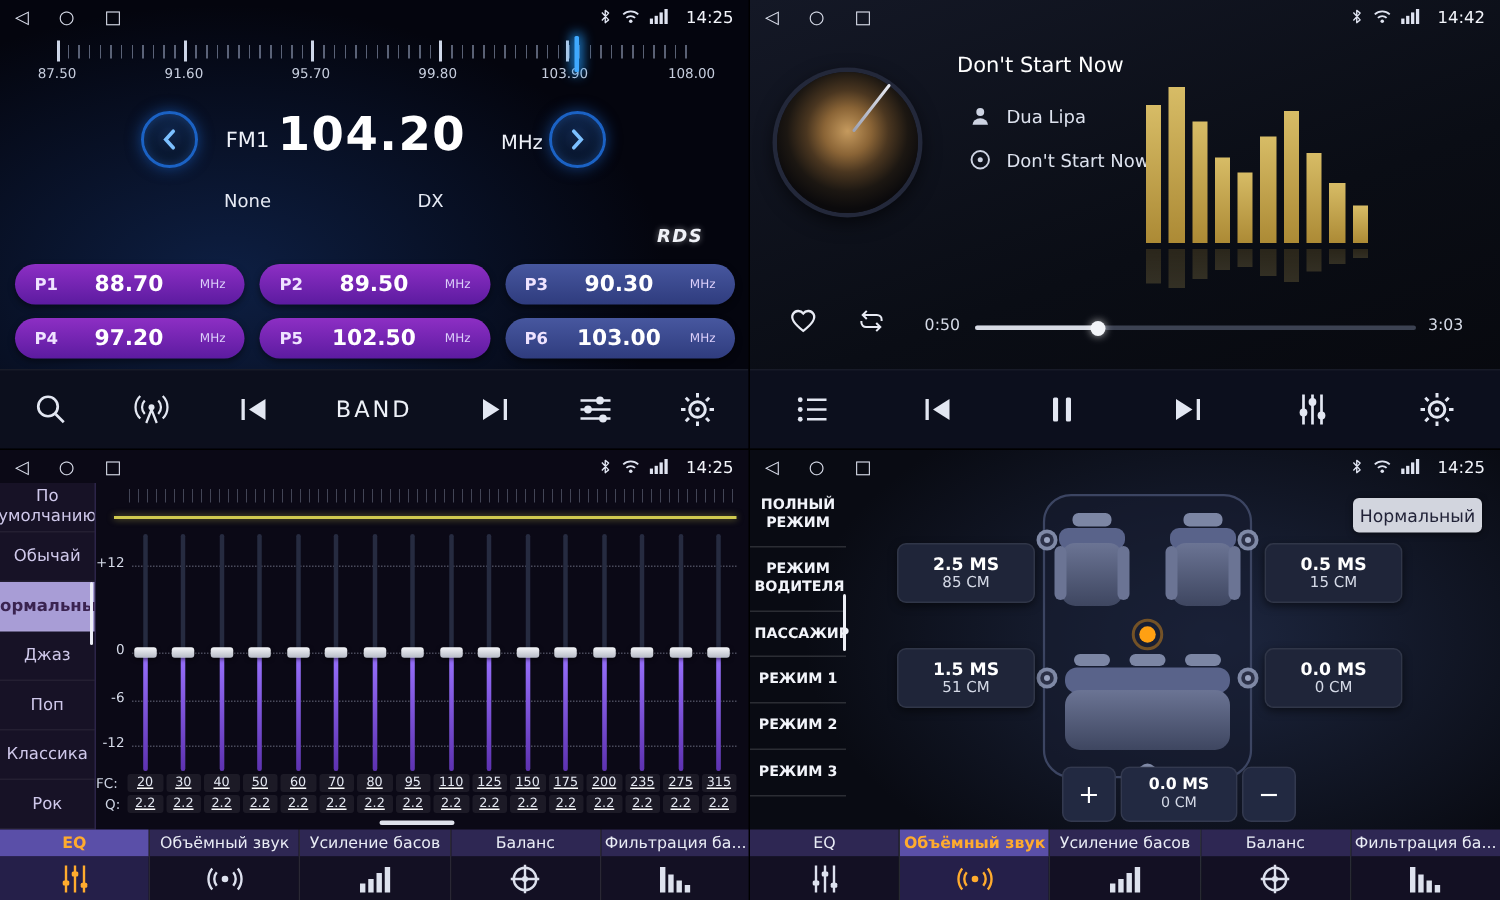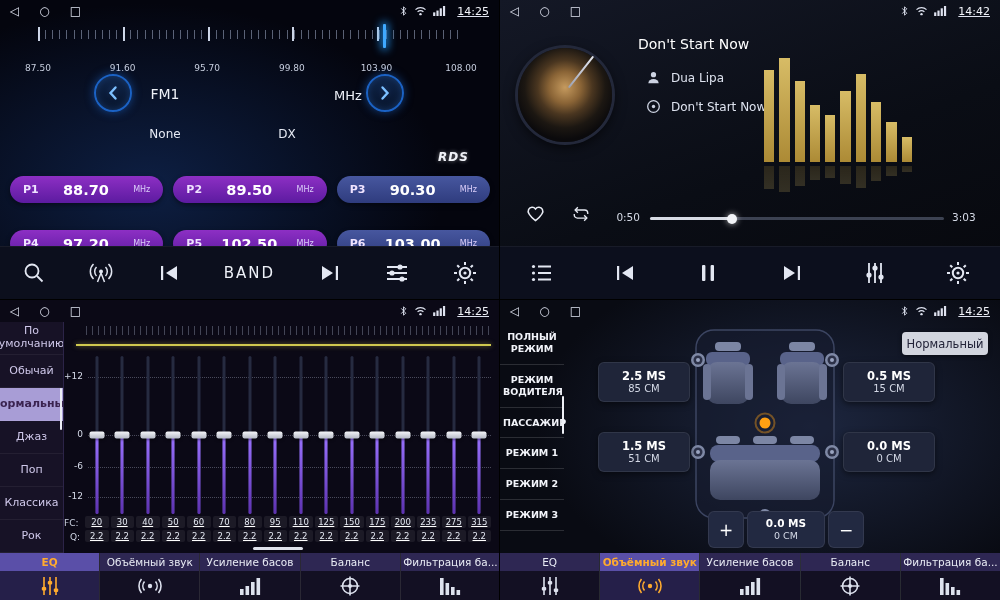--- a/index.html
+++ b/index.html
@@ -8,41 +8,41 @@
   .panel{position:absolute;width:500px;height:300px;overflow:hidden;color:#fff;box-sizing:border-box;}
   #p-radio{left:0;top:0;background:radial-gradient(ellipse 420px 260px at 30% 62%,rgba(21,52,110,.55),transparent 70%),#04050e;border-right:1px solid #000;border-bottom:1px solid #000;}
   #p-player{left:500px;top:0;background:linear-gradient(160deg,#141826 0%,#0a0d15 55%,#07080d 100%);border-bottom:1px solid #000;}
   #p-eq{left:0;top:300px;background:#0b0916;border-right:1px solid #000;}
   #p-surround{left:500px;top:300px;background:radial-gradient(ellipse 380px 240px at 62% 42%,rgba(42,56,92,.6),transparent 72%),#090b13;}
 
   
   .statusbar{position:absolute;top:0;left:0;right:0;height:22px;display:flex;align-items:center;justify-content:space-between;padding:0 10px;z-index:6;color:#e5e9f4;}
   .sb-left{display:flex;gap:20px;align-items:center;font-size:12px;color:#dfe3f0;}
   .navg{cursor:pointer;line-height:1;}
-  .sb-right{display:flex;gap:6px;align-items:center;color:#dfe3f0;text-decoration:underline;}
+  .sb-right{display:flex;gap:6px;align-items:center;color:#dfe3f0;}
   .sb-time{margin-left:5px;font-size:11px;color:#f2f4fa;}
 
   
   .scale-wrap{position:absolute;left:38px;right:38px;top:27px;height:38px;}
   .ticks-minor{position:absolute;left:0;right:0;top:3px;height:9px;background:repeating-linear-gradient(90deg,rgba(160,172,200,.55) 0 1px,transparent 1px 7.1px);}
   .ticks-major{position:absolute;left:0;right:0;top:0;height:14px;background:repeating-linear-gradient(90deg,rgba(215,224,242,.95) 0 2px,transparent 2px 84.8px);}
-  .scale-label{position:absolute;top:36px;transform:translateX(-50%);font-size:9px;color:#c7cede;white-space:nowrap;}
+  .scale-label{position:absolute;top:18px;transform:translateX(-50%);font-size:9px;color:#c7cede;white-space:nowrap;}
   .needle{position:absolute;top:-3px;width:3px;height:24px;background:#3fa9ff;border-radius:1px;box-shadow:0 0 8px 2px rgba(33,150,243,.9);}
   .nav-circle{position:absolute;width:38px;height:38px;border-radius:50%;border:2px solid #1b62c4;box-sizing:border-box;
       background:radial-gradient(circle at 50% 35%,#10264c,#071226 72%);
       box-shadow:0 0 10px rgba(30,110,220,.55),inset 0 0 8px rgba(60,140,255,.35);
       display:flex;align-items:center;justify-content:center;cursor:pointer;}
   #tune-down{left:94px;top:74px;} #tune-up{left:366px;top:74px;}
   .band-label{position:absolute;left:138px;top:86px;width:54px;text-align:center;font-size:14px;color:#eef1f8;}
   .freq-value{position:absolute;left:180px;top:72px;width:136px;text-align:center;font-size:31px;font-weight:bold;letter-spacing:1px;color:#fff;}
   .freq-unit{position:absolute;left:326px;top:88px;width:44px;text-align:center;font-size:13px;color:#eef1f8;}
   .mode-none{position:absolute;left:130px;top:127px;width:70px;text-align:center;font-size:12px;color:#e6eaf4;}
   .mode-dx{position:absolute;left:262px;top:127px;width:50px;text-align:center;font-size:12px;color:#e6eaf4;}
   .rds-badge{position:absolute;left:438px;top:150px;font-size:12px;font-style:italic;font-weight:bold;letter-spacing:1px;color:#f0f2f8;text-shadow:0 0 4px rgba(255,255,255,.45);}
-  .preset-grid{position:absolute;left:10px;top:176px;width:480px;display:grid;grid-template-columns:1fr 1fr 1fr;gap:27px 10px;}
+  .preset-grid{position:absolute;left:10px;top:176px;width:480px;display:grid;grid-template-columns:1fr 1fr 1fr;gap:9px 10px;}
   .preset{height:27px;border-radius:13.5px;display:flex;align-items:center;padding:0 13px;cursor:pointer;box-shadow:0 2px 5px rgba(0,0,0,.45);}
   .preset-purple{background:linear-gradient(180deg,#8d2fc4,#5c1ba0);}
   .preset-blue{background:linear-gradient(180deg,#47579f,#2f3c7e);}
   .p-id{font-size:11px;font-weight:bold;color:#efe3ff;}
   .p-freq{flex:1;text-align:center;font-size:14.5px;font-weight:bold;color:#fff;}
   .p-unit{font-size:8px;color:#dccffa;}
   .toolbar{position:absolute;left:0;right:0;bottom:0;height:52px;background:#0c0f1d;border-top:1px solid rgba(255,255,255,.05);display:flex;align-items:center;justify-content:space-around;}
   .tb-btn{display:flex;align-items:center;justify-content:center;cursor:pointer;color:#e3e7f2;}
   .tbico{width:26px;height:26px;color:#e3e7f2;display:block;}
   .band-btn{font-size:15px;letter-spacing:2px;color:#eef1f8;}
@@ -160,20 +160,21 @@
       </div>
     <div class="needle" id="radio-needle" style="left: 81.4634%;"></div>
   </div>
 
   <div class="nav-circle" id="tune-down">
     <svg viewBox="0 0 12 16" width="12" height="16">
         <path d="M8.5 2.5L3.5 8l5 5.5" stroke="#7cc0ff" stroke-width="2.4" fill="none" stroke-linecap="round"></path>
       </svg>
   </div>
   <div class="band-label">FM1</div>
+  <div class="freq-value">104.20</div>
   <div class="freq-unit">MHz</div>
   <div class="nav-circle" id="tune-up">
     <svg viewBox="0 0 12 16" width="12" height="16">
         <path d="M3.5 2.5L8.5 8l-5 5.5" stroke="#7cc0ff" stroke-width="2.4" fill="none" stroke-linecap="round"></path>
       </svg>
   </div>
   <div class="mode-none">None</div>
   <div class="mode-dx">DX</div>
   <div class="rds-badge">RDS</div>
 

